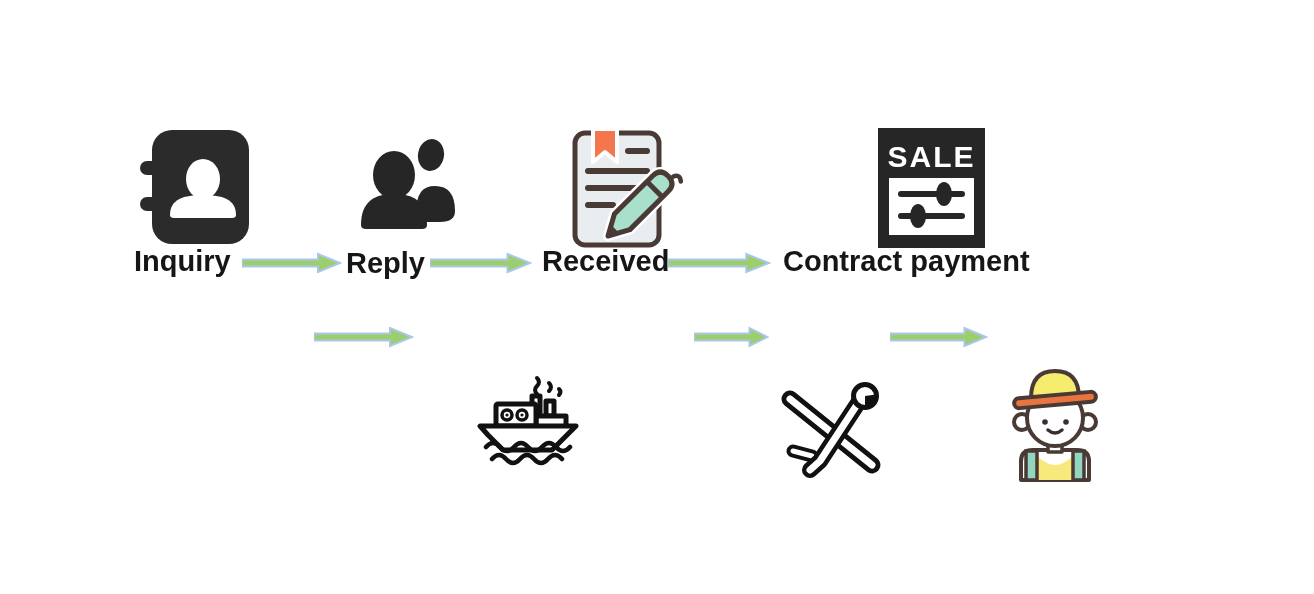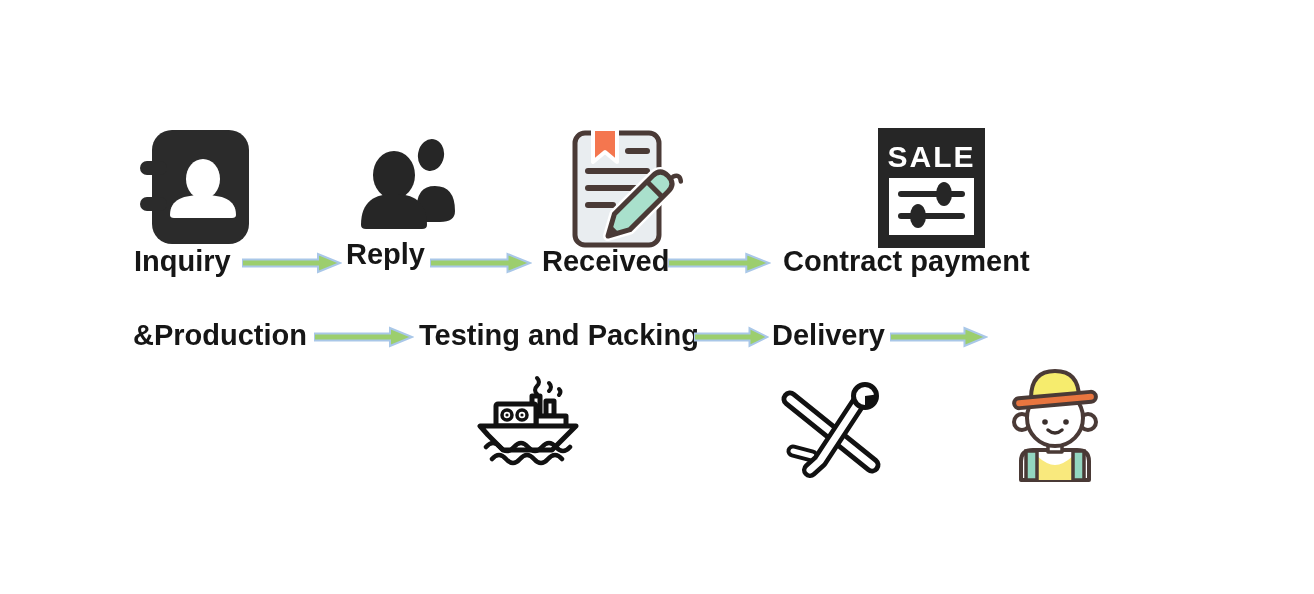--- a/index.html
+++ b/index.html
@@ -82,55 +82,52 @@
   </div>
 
   <div class="lbl" style="left:134px;top:246px;">Inquiry</div>
 
   <div class="arrow" style="left:242px;top:252px;width:100px;">
     <svg viewBox="0 0 100 22" preserveAspectRatio="none">
       <path d="M0 7.5 H76 V2 L98 11 L76 20 V14.5 H0 Z" fill="#9CCE6E" stroke="#A9C7E8" stroke-width="2" vector-effect="non-scaling-stroke"></path>
     </svg>
   </div>
 
-  <div class="lbl" style="left:346px;top:239px;">Reply</div>
+  <div class="lbl" style="left:346px;top:248px;">Reply</div>
 
   <div class="arrow" style="left:430px;top:252px;width:102px;">
     <svg viewBox="0 0 100 22" preserveAspectRatio="none">
       <path d="M0 7.5 H76 V2 L98 11 L76 20 V14.5 H0 Z" fill="#9CCE6E" stroke="#A9C7E8" stroke-width="2" vector-effect="non-scaling-stroke"></path>
     </svg>
   </div>
 
   <div class="lbl" style="left:542px;top:246px;">Received</div>
 
   <div class="arrow" style="left:668px;top:252px;width:103px;">
     <svg viewBox="0 0 100 22" preserveAspectRatio="none">
       <path d="M0 7.5 H76 V2 L98 11 L76 20 V14.5 H0 Z" fill="#9CCE6E" stroke="#A9C7E8" stroke-width="2" vector-effect="non-scaling-stroke"></path>
     </svg>
   </div>
 
   <div class="lbl" style="left:783px;top:246px;">Contract payment</div>
 
-  <div class="lbl" style="left:133px;top:320px;">&amp;Production</div>
 
   <div class="arrow" style="left:314px;top:326px;width:100px;">
     <svg viewBox="0 0 100 22" preserveAspectRatio="none">
       <path d="M0 7.5 H76 V2 L98 11 L76 20 V14.5 H0 Z" fill="#9CCE6E" stroke="#A9C7E8" stroke-width="2" vector-effect="non-scaling-stroke"></path>
     </svg>
   </div>
 
-  <div class="lbl" style="left:419px;top:320px;">Testing and Packing</div>
 
   <div class="arrow" style="left:694px;top:326px;width:75px;">
     <svg viewBox="0 0 100 22" preserveAspectRatio="none">
       <path d="M0 7.5 H74 V2 L98 11 L74 20 V14.5 H0 Z" fill="#9CCE6E" stroke="#A9C7E8" stroke-width="2" vector-effect="non-scaling-stroke"></path>
     </svg>
   </div>
 
-  <div class="lbl" style="left:772px;top:320px;">Delivery</div>
 
   <div class="arrow" style="left:890px;top:326px;width:98px;">
     <svg viewBox="0 0 100 22" preserveAspectRatio="none">
       <path d="M0 7.5 H76 V2 L98 11 L76 20 V14.5 H0 Z" fill="#9CCE6E" stroke="#A9C7E8" stroke-width="2" vector-effect="non-scaling-stroke"></path>
     </svg>
   </div>
 
 
   <div class="abs" style="left:464px;top:372px;width:105px;height:98px;">
     <svg viewBox="0 0 105 98" width="105" height="98">

